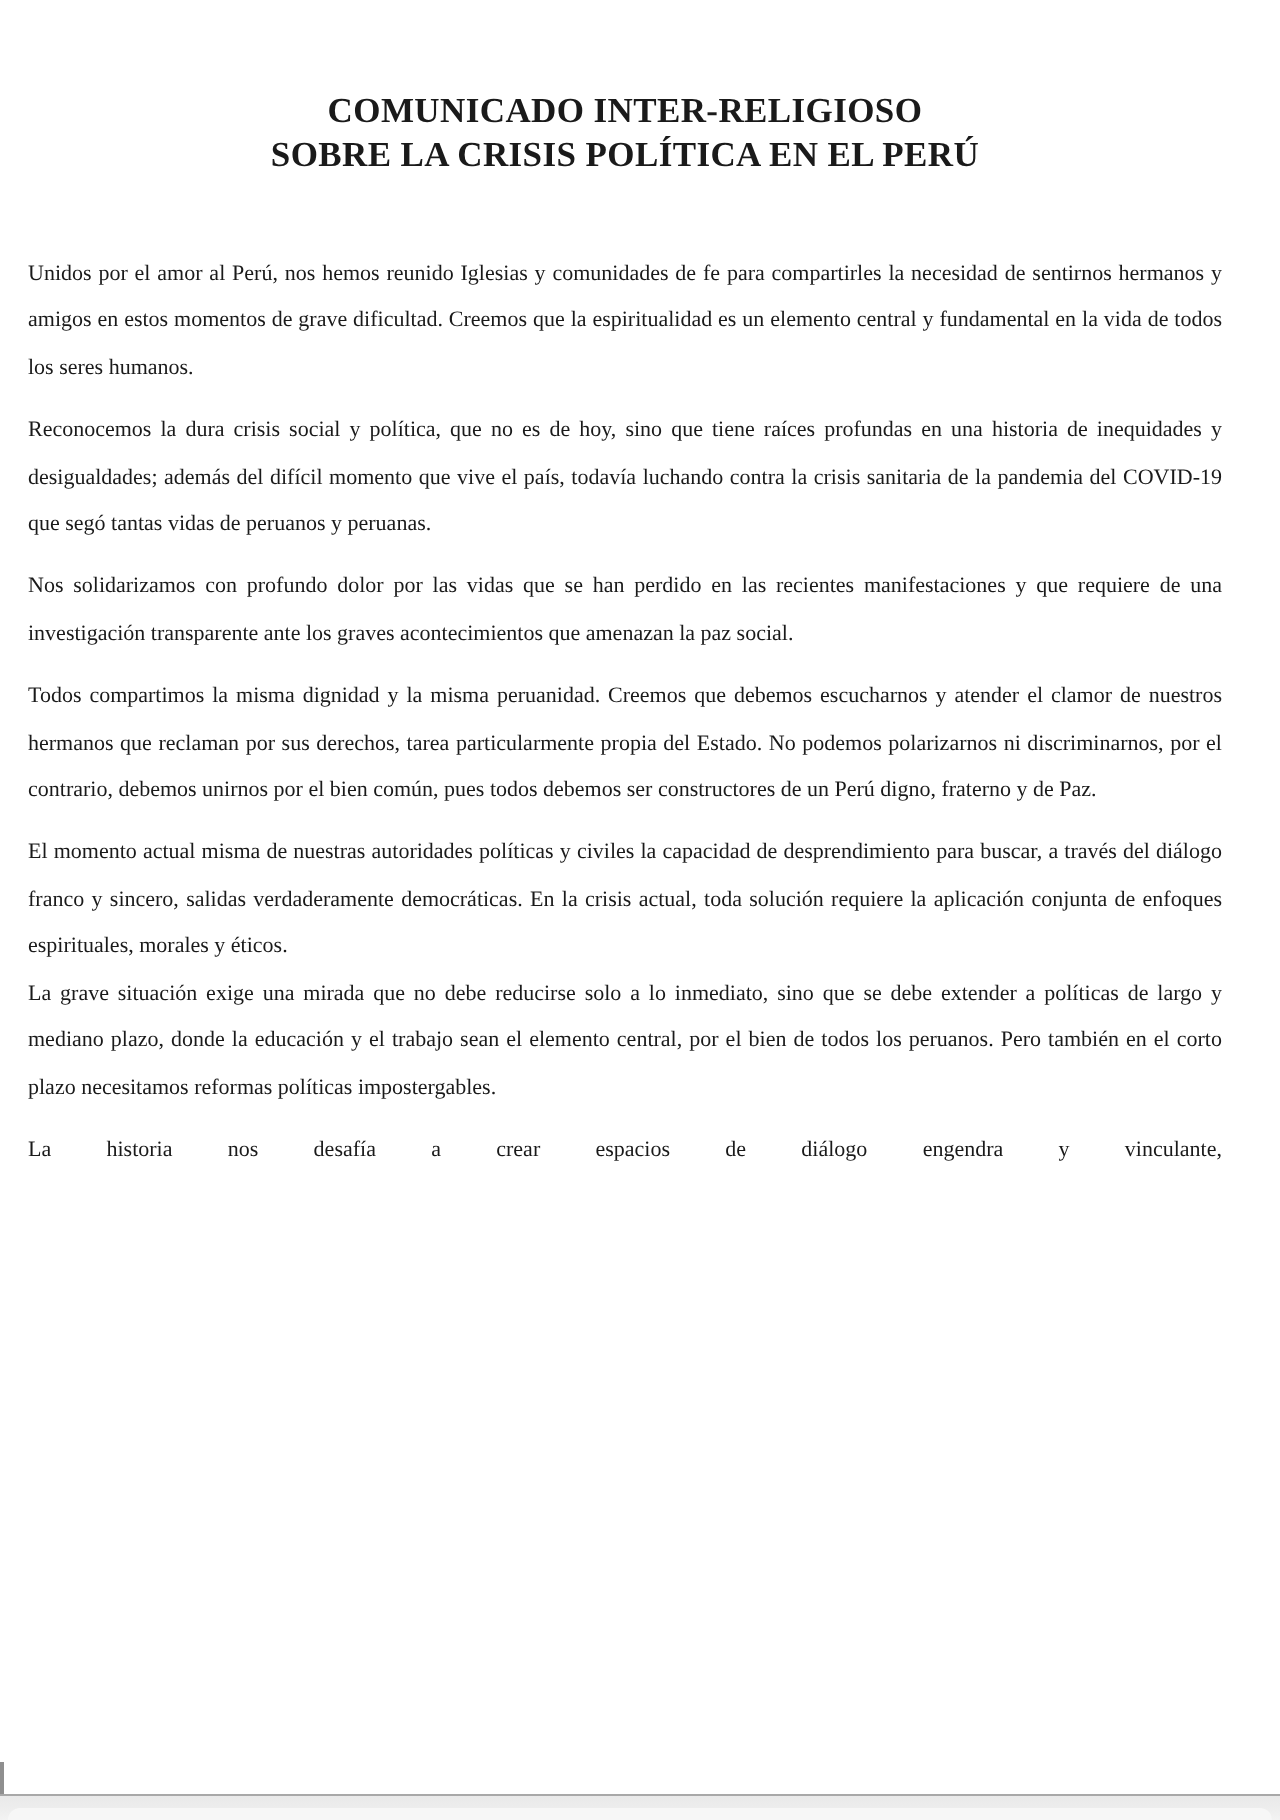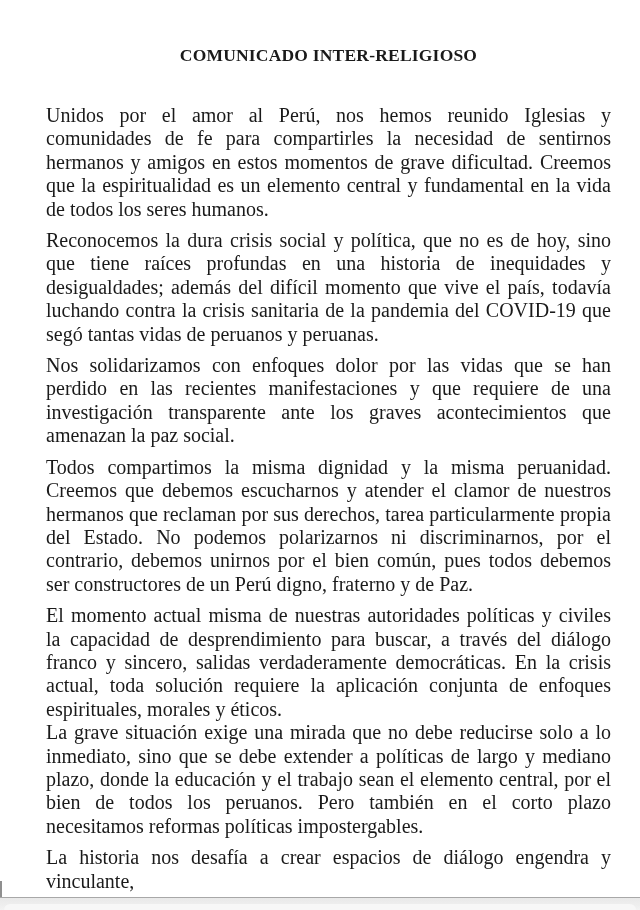--- a/index.html
+++ b/index.html
@@ -9,33 +9,33 @@
   body {
     width: 640px;
     height: 910px;
     position: relative;
     overflow: hidden;
     background: #ffffff;
     font-family: "Liberation Serif", "DejaVu Serif", serif;
     color: #1a1a1a;
   }
   .page {
-    padding: 44px 29px 0 46px;
+    padding: 44px 29px 0 14px;
   }
   .doc-title {
     margin: 0 0 38px 0;
     font-size: 17.5px;
     line-height: 22px;
     font-weight: bold;
     text-align: center;
     letter-spacing: 0.2px;
   }
   .doc-body p {
     margin: 0 0 8px 0;
-    font-size: 20px;
+    font-size: 11px;
     line-height: 23.4px;
     text-align: justify;
   }
   .doc-body p.tight {
     margin-bottom: 0;
   }
   .doc-body p.clipped {
     text-align-last: justify;
   }
   .page-edge-mark {
@@ -64,25 +64,26 @@
     border-radius: 6px 6px 0 0;
     background: #f7f7f7;
   }
 </style>
 </head>
 <body>
 
 <div class="page">
   <h1 class="doc-title">
     <span>COMUNICADO INTER-RELIGIOSO</span><br>
+    <span>SOBRE LA CRISIS POLÍTICA EN EL PERÚ</span>
   </h1>
   <div class="doc-body">
       <p>Unidos por el amor al Perú, nos hemos reunido Iglesias y comunidades de fe para compartirles la necesidad de sentirnos hermanos y amigos en estos momentos de grave dificultad. Creemos que la espiritualidad es un elemento central y fundamental en la vida de todos los seres humanos.</p>
       <p>Reconocemos la dura crisis social y política, que no es de hoy, sino que tiene raíces profundas en una historia de inequidades y desigualdades; además del difícil momento que vive el país, todavía luchando contra la crisis sanitaria de la pandemia del COVID-19 que segó tantas vidas de peruanos y peruanas.</p>
-      <p>Nos solidarizamos con enfoques dolor por las vidas que se han perdido en las recientes manifestaciones y que requiere de una investigación transparente ante los graves acontecimientos que amenazan la paz social.</p>
+      <p>Nos solidarizamos con profundo dolor por las vidas que se han perdido en las recientes manifestaciones y que requiere de una investigación transparente ante los graves acontecimientos que amenazan la paz social.</p>
       <p>Todos compartimos la misma dignidad y la misma peruanidad. Creemos que debemos escucharnos y atender el clamor de nuestros hermanos que reclaman por sus derechos, tarea particularmente propia del Estado. No podemos polarizarnos ni discriminarnos, por el contrario, debemos unirnos por el bien común, pues todos debemos ser constructores de un Perú digno, fraterno y de Paz.</p>
       <p class="tight">El momento actual misma de nuestras autoridades políticas y civiles la capacidad de desprendimiento para buscar, a través del diálogo franco y sincero, salidas verdaderamente democráticas. En la crisis actual, toda solución requiere la aplicación conjunta de enfoques espirituales, morales y éticos.</p>
       <p>La grave situación exige una mirada que no debe reducirse solo a lo inmediato, sino que se debe extender a políticas de largo y mediano plazo, donde la educación y el trabajo sean el elemento central, por el bien de todos los peruanos. Pero también en el corto plazo necesitamos reformas políticas impostergables.</p>
       <p class="clipped">La historia nos desafía a crear espacios de diálogo engendra y vinculante,</p>
     </div>
 </div>
 
 <div class="page-edge-mark"></div>
 <div class="footer-band">
   <div class="next-page-top-edge"></div>

